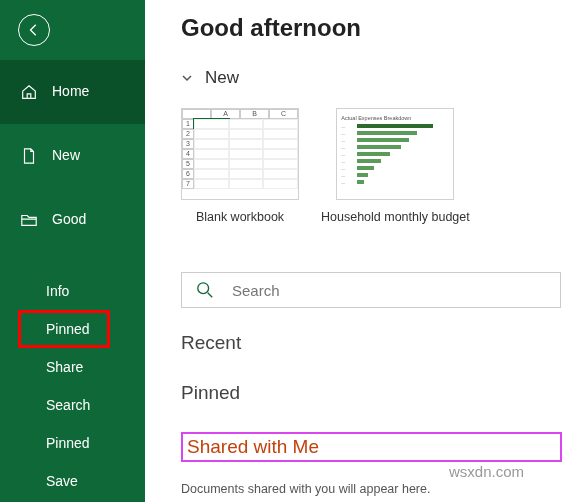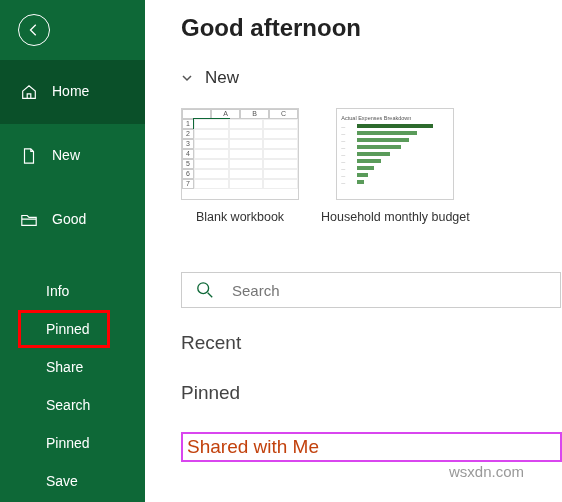--- a/index.html
+++ b/index.html
@@ -201,15 +201,16 @@
       </svg>
     <input type="text" placeholder="Search" style="">
   </div>
 
   <div class="tabs">
     <div class="tab">Recent</div>
     <div class="tab">Pinned</div>
     <div class="tab selected">Shared with Me</div>
   </div>
 
+  <div class="empty-msg">Documents shared with you will appear here.</div>
 
   <div class="watermark">wsxdn.com</div>
 </div>
 
 </body></html>

